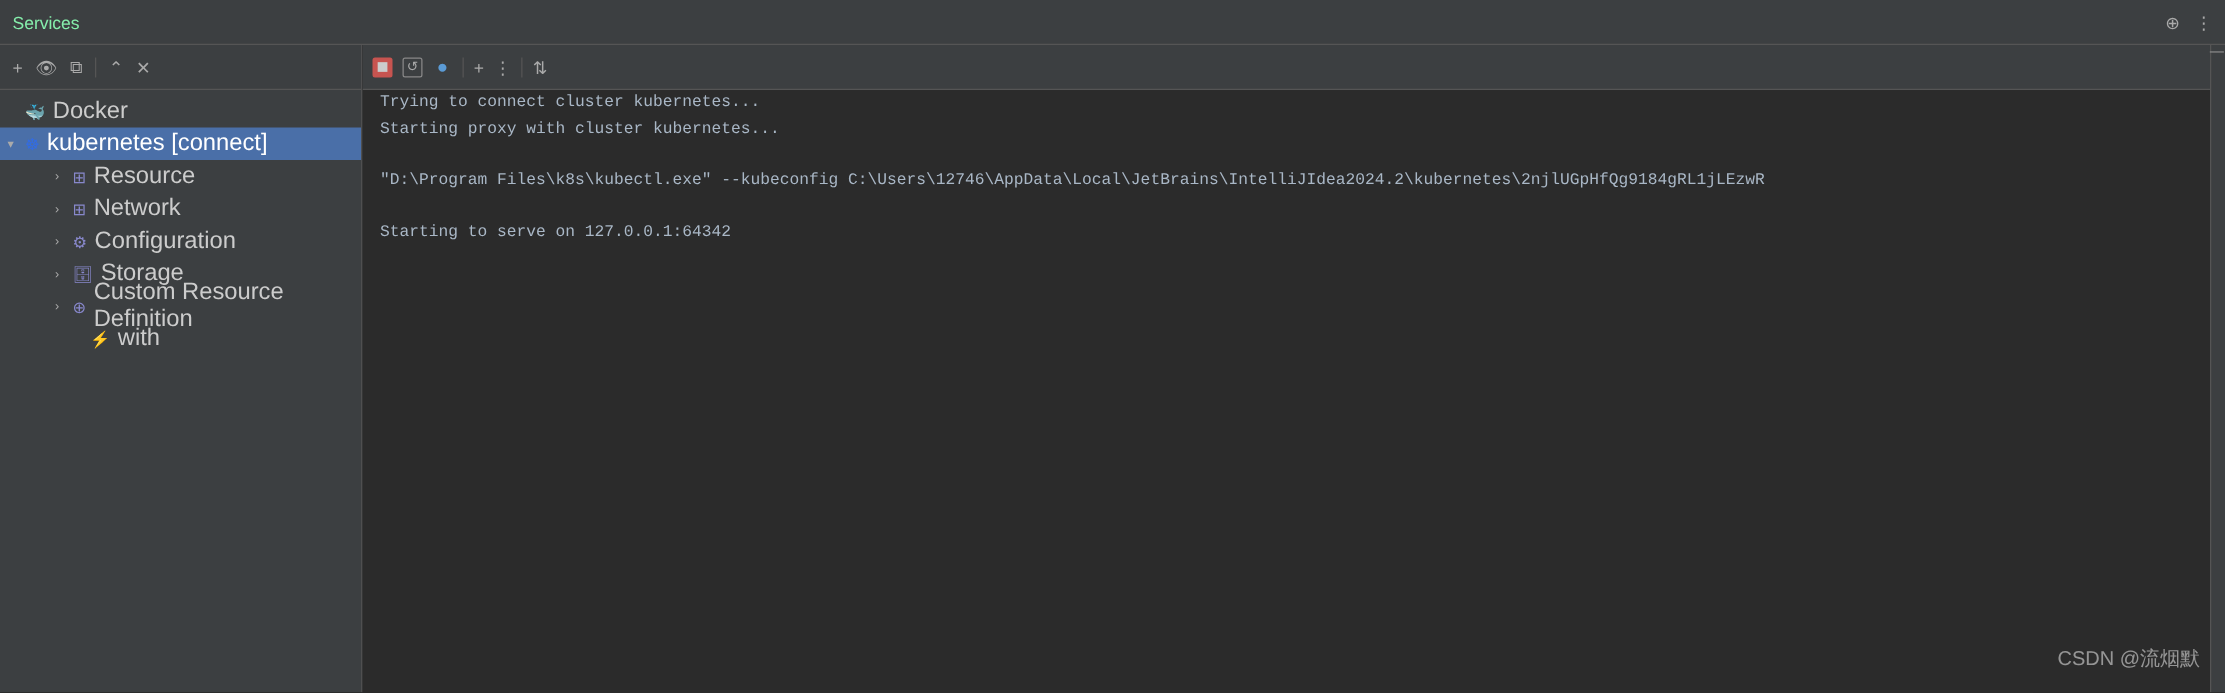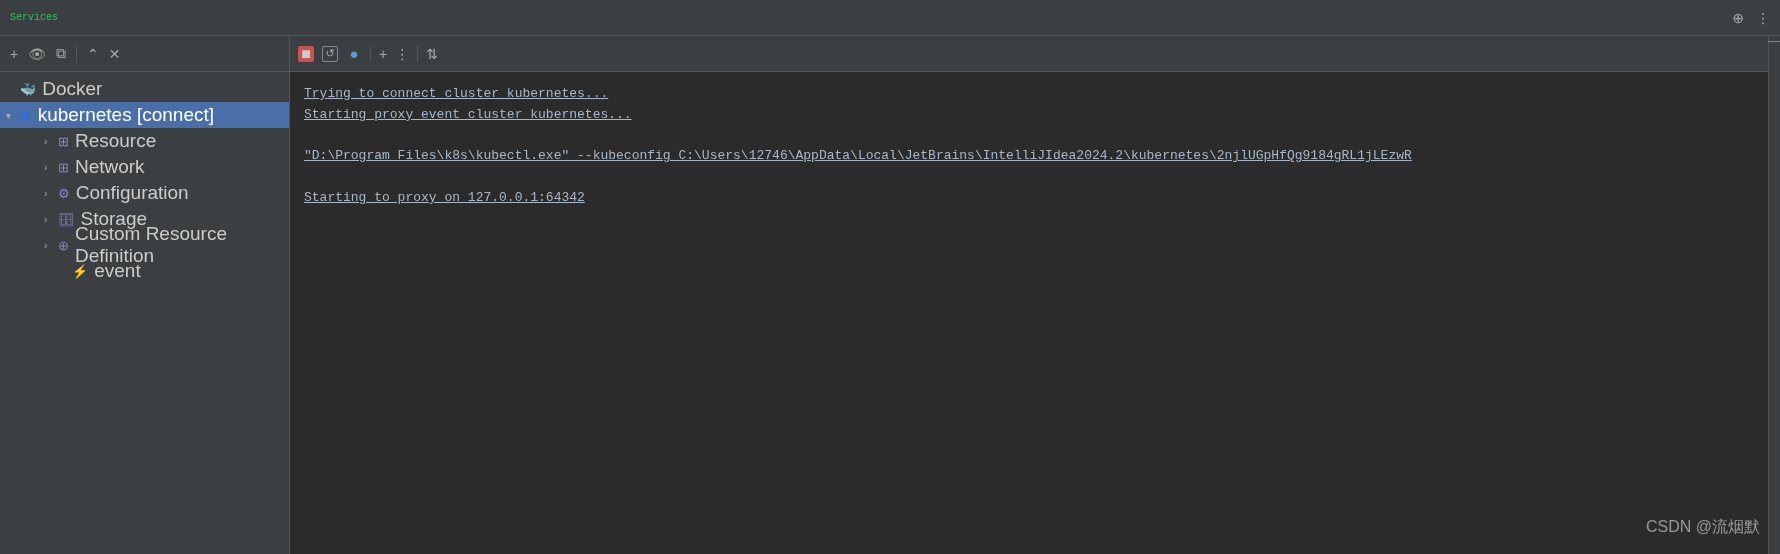--- a/index.html
+++ b/index.html
@@ -31,23 +31,22 @@
       flex-shrink: 0;
     }
 
     .title-bar-left {
       display: flex;
       align-items: center;
       gap: 6px;
     }
 
     .title-text {
-      color: #22c55e;
-      font-size: 10px;
-      font-family: Liberation Mono, monospace;
+      color: #86efac;
+      font-size: 14px;
     }
 
     .title-bar-right {
       display: flex;
       align-items: center;
       gap: 12px;
     }
 
     .title-icon {
       color: #aaa;
@@ -199,27 +198,26 @@
     }
 
     .term-icon {
       color: #aaa;
       font-size: 14px;
       cursor: pointer;
     }
 
     .terminal-content {
       flex: 1;
-      padding: 12px 14px;
+      padding: 0 14px;
       overflow-y: auto;
       font-family: 'Consolas', 'Courier New', monospace;
       font-size: 13px;
       color: #a9b7c6;
       line-height: 1.6;
-      text-decoration: underline;
     }
 
     .terminal-line {
       white-space: pre;
       display: block;
     }
 
     .terminal-line.empty {
       height: 1.6em;
     }
@@ -325,21 +323,21 @@
 
       <div class="tree-item tree-item-child">
         <span class="expand-arrow">›</span>
         <span class="item-icon icon-crd">⊕</span>
         <span class="item-label">Custom Resource Definition</span>
       </div>
 
       <div class="tree-item tree-item-child2">
         <span class="expand-arrow"> </span>
         <span class="item-icon icon-event">⚡</span>
-        <span class="item-label">event</span>
+        <span class="item-label">with</span>
       </div>
 
     </div>
   </div>
 
   <div class="terminal-area">
 
     <div class="terminal-toolbar">
       <div class="term-btn term-btn-red">
         <span>■</span>
@@ -352,25 +350,25 @@
       </div>
       <div class="term-separator"></div>
       <span class="term-icon">+</span>
       <span class="term-icon">⋮</span>
       <div class="term-separator"></div>
       <span class="term-icon">⇅</span>
     </div>
 
     <div class="terminal-content">
       <span class="terminal-line">Trying to connect cluster kubernetes...</span>
-      <span class="terminal-line">Starting proxy event cluster kubernetes...</span>
+      <span class="terminal-line">Starting proxy with cluster kubernetes...</span>
       <span class="terminal-line empty"></span>
       <span class="terminal-line command-line">"D:\Program Files\k8s\kubectl.exe" --kubeconfig C:\Users\12746\AppData\Local\JetBrains\IntelliJIdea2024.2\kubernetes\2njlUGpHfQg9184gRL1jLEzwR</span>
       <span class="terminal-line empty"></span>
-      <span class="terminal-line">Starting to proxy on 127.0.0.1:64342</span>
+      <span class="terminal-line">Starting to serve on 127.0.0.1:64342</span>
     </div>
 
   </div>
 
   <div class="right-panel">
     <span class="right-panel-icon">|</span>
   </div>
 
 </div>
 

